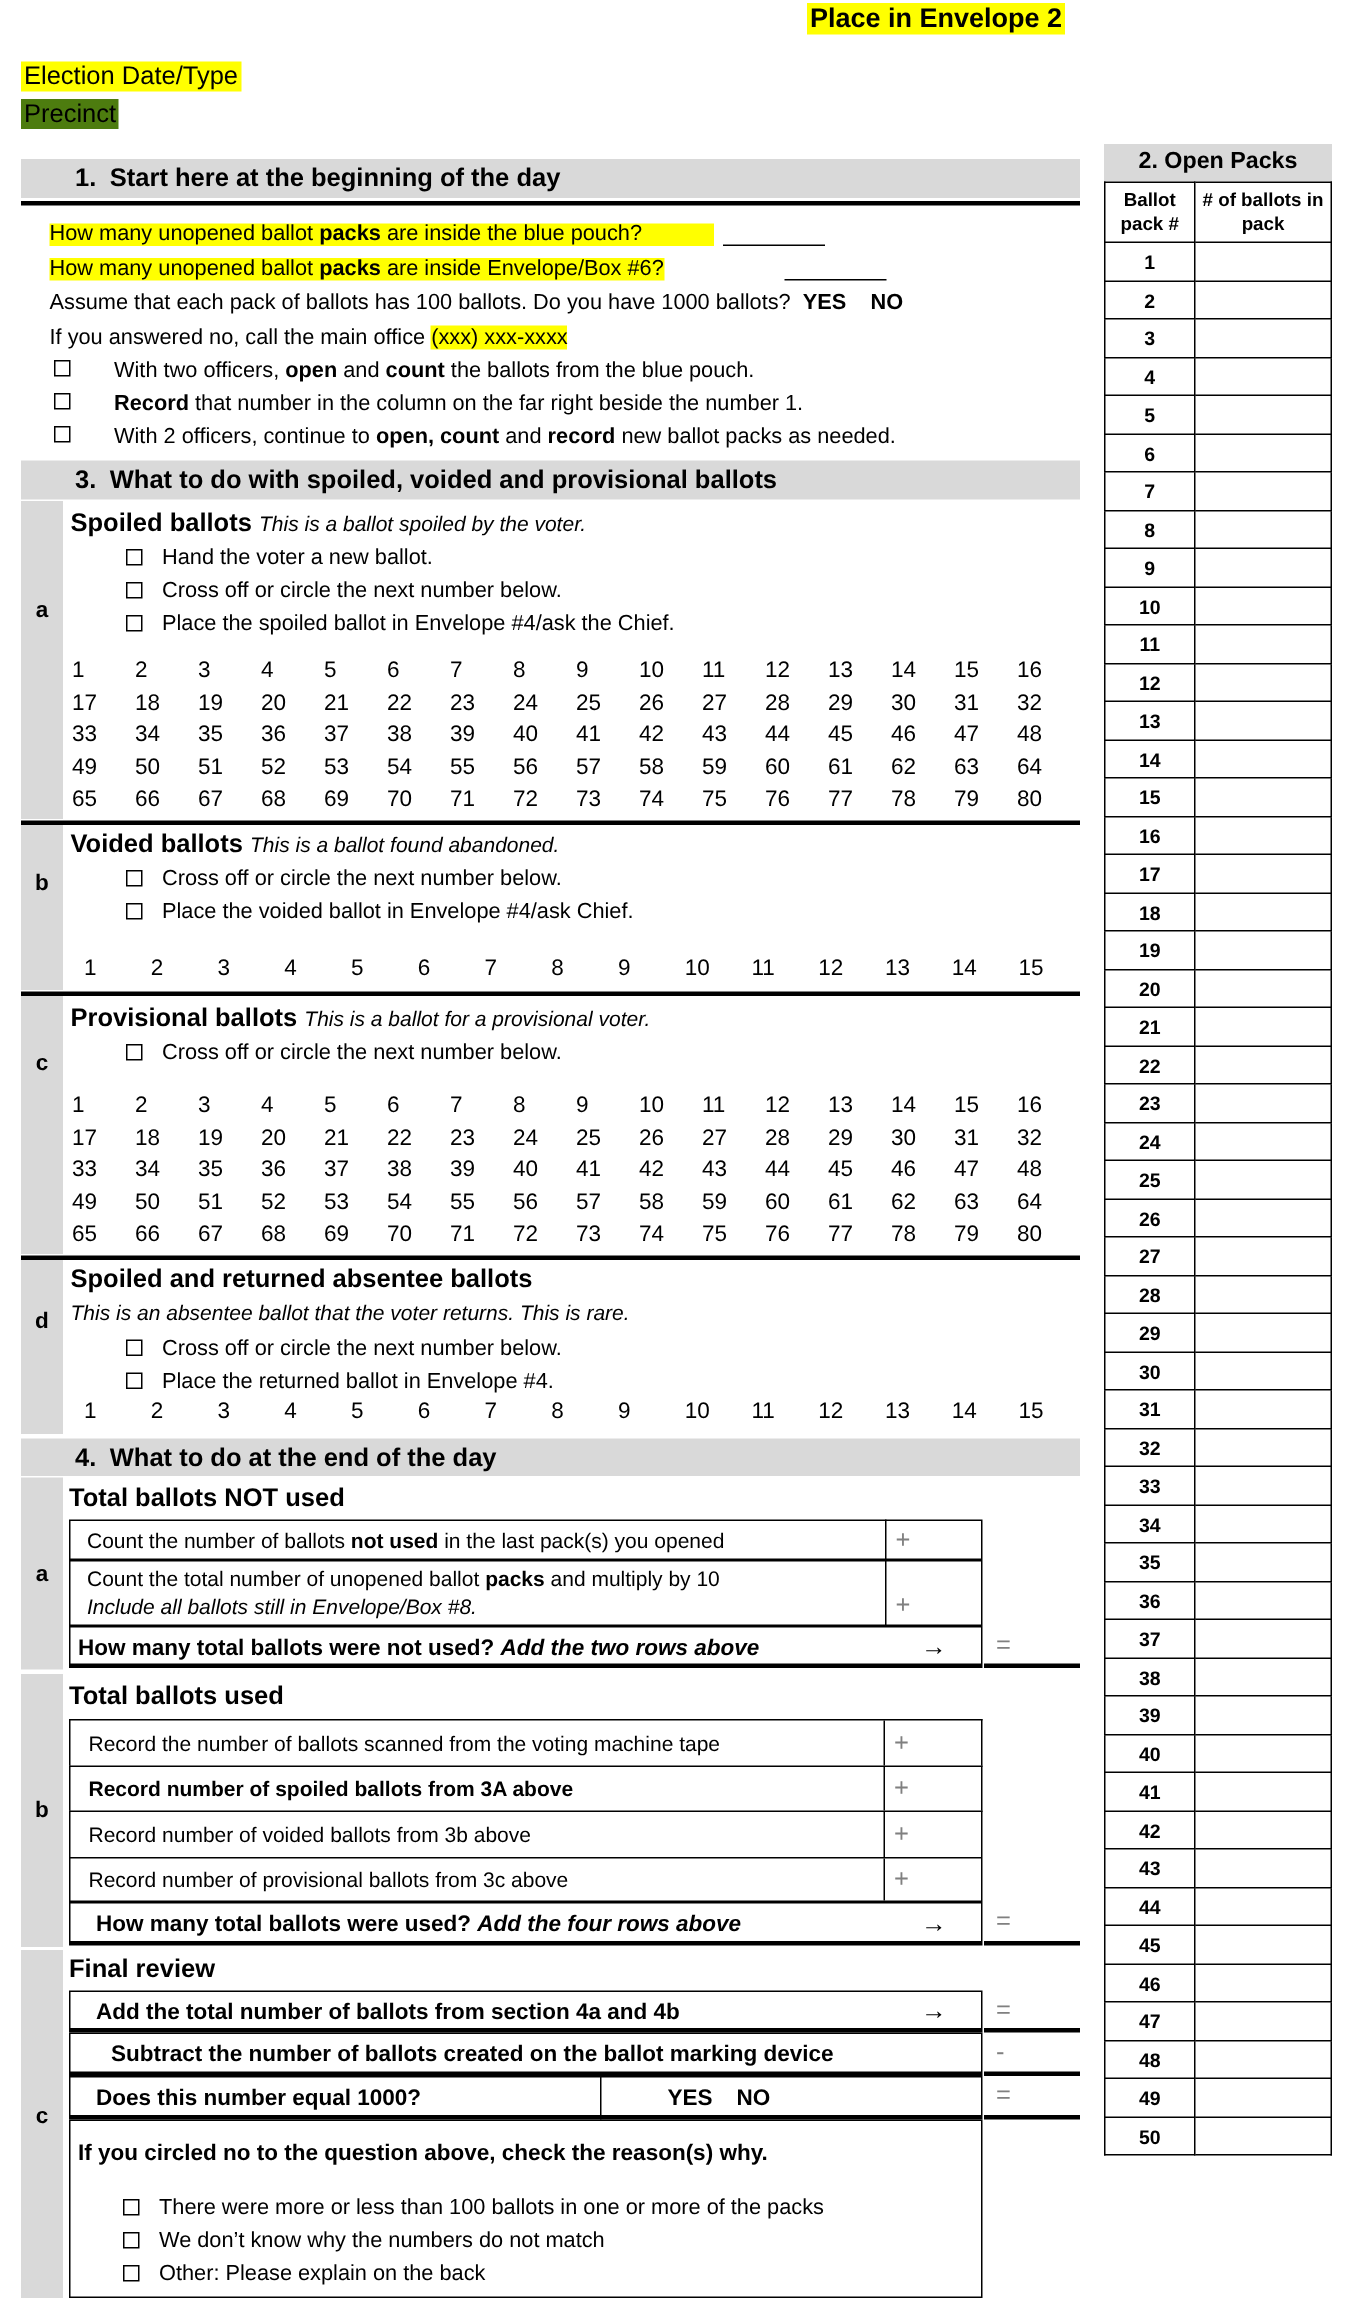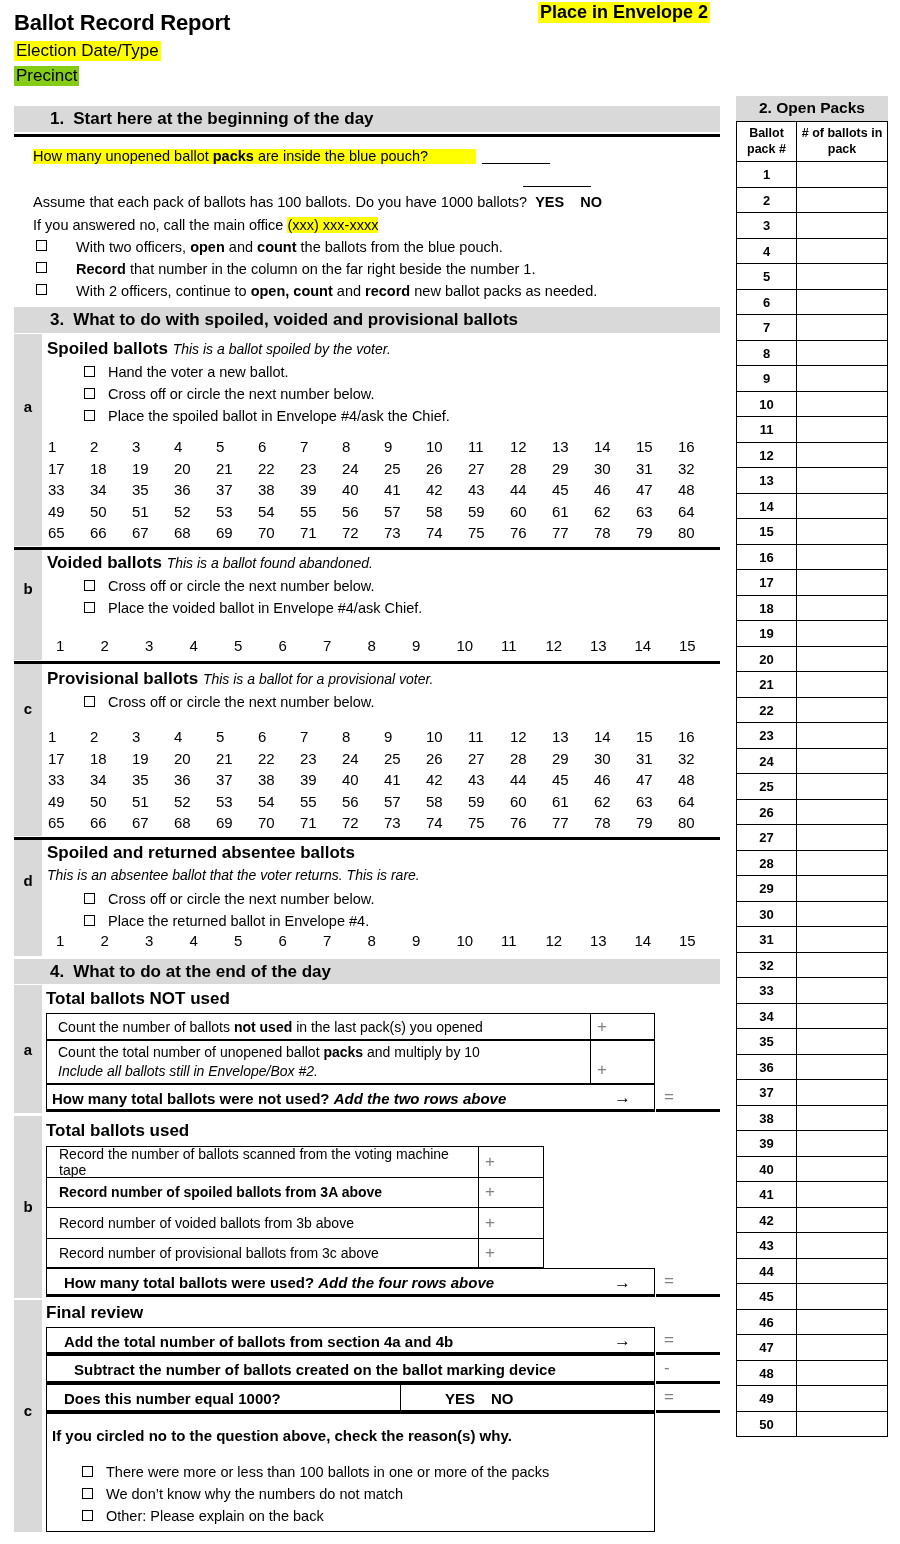--- a/index.html
+++ b/index.html
@@ -31,21 +31,21 @@
     position: absolute; right: 18px; top: 2px;
     font-size: 18px; font-weight: bold;
     background: #ffff00; padding: 0 2px;
   }
   .hdr-sub1 {
     position: absolute; left: 14px; top: 41px;
     font-size: 17px; background: #ffff00; padding: 0 2px;
   }
   .hdr-sub2 {
     position: absolute; left: 14px; top: 66px;
-    font-size: 17px; background: #84cc16; padding: 0 2px;
+    font-size: 17px; background: #4d7c0f; padding: 0 2px;
   }
 
   
   .sect-bar {
     position: absolute;
     background: #d9d9d9;
     font-weight: bold;
     display: flex; align-items: center;
   }
   .sect-bar .num { margin-right: 9px; }
@@ -157,39 +157,43 @@
   table.packs-tbl td.val {
     height: 25.5px;
   }
   table.packs-tbl thead th:first-child { width: 60px; }
 </style>
 </head>
 <body>
 
 <div id="doc">
 
-  <div class="hdr-title">Ballot Record Report</div>
   <div class="hdr-right">Place in Envelope 2</div>
   <div class="hdr-sub1">Election Date/Type</div>
   <div class="hdr-sub2">Precinct</div>
 
   <div class="sect-bar" style="left:14px; top:106px; width:706px; height:26px; font-size:17px; padding-left:36px;">
     <span class="num">1.</span>
     <span>Start here at the beginning of the day</span>
   </div>
   <div class="rule-thick" style="left:14px; top:134px; width:706px; height:3px;"></div>
 
   <div class="t hl" style="left:33px; top:149px;">
     <span>How many unopened ballot</span>
     <b>packs</b>
     <span>are inside the blue pouch?</span>
     &nbsp;&nbsp;&nbsp;&nbsp;&nbsp;&nbsp;&nbsp;&nbsp;&nbsp;&nbsp;&nbsp;
   </div>
   <div class="ul-blank" style="left:482px; top:163px; width:68px;"></div>
 
+  <div class="t hl" style="left:33px; top:172px;">
+    <span>How many unopened ballot</span>
+    <b>packs</b>
+    <span>are inside Envelope/Box #6?</span>
+  </div>
   <div class="ul-blank" style="left:523px; top:186px; width:68px;"></div>
 
   <div class="t" style="left:33px; top:195px;">
     <span>Assume that each pack of ballots has 100 ballots. Do you have 1000 ballots?</span>
     &nbsp;<b>YES</b>
     &nbsp;&nbsp;&nbsp;<b>NO</b>
   </div>
 
   <div class="t" style="left:33px; top:218px;">
     <span>If you answered no, call the main office</span>
@@ -520,21 +524,21 @@
   </div>
 
   <div class="eod-box" style="left:46px; top:1040px; width:609px; height:44px;"></div>
   <div class="eod-row" style="left:46px; top:1040px; width:609px; height:44px;">
     <div class="eod-label" style="line-height:1.35;">
       <div>
         <span>Count the total number of unopened ballot</span>
         <b>packs</b>
         <span>and multiply by 10</span>
       </div>
-      <div style="font-style:italic;">Include all ballots still in Envelope/Box #2.</div>
+      <div style="font-style:italic;">Include all ballots still in Envelope/Box #8.</div>
     </div>
     <div style="width:65px; border-left:1px solid #000; height:100%; display:flex; align-items:flex-end; justify-content:flex-start; padding:0 0 4px 6px; color:#808080; font-size:17px;">+</div>
   </div>
 
   <div class="eod-box" style="left:46px; top:1084px; width:609px; height:28px; border-bottom:3px solid #000;"></div>
   <div class="eod-row" style="left:46px; top:1084px; width:609px; height:28px;">
     <div class="eod-label" style="padding-left:6px; font-size:15px;">
       <b>How many total ballots were not used?</b>
       <i style="font-weight:bold;">Add the two rows above</i>
     </div>
@@ -542,21 +546,21 @@
   </div>
   <div style="position:absolute; left:656px; top:1084px; width:64px; height:28px; border-bottom:3px solid #000; display:flex; align-items:center; padding-left:8px; color:#808080; font-size:17px;">
     <span>=</span>
   </div>
 
   <div class="gutter" style="top:1116px; height:182px;">
     <div class="lt" style="top:82px;">b</div>
   </div>
   <div class="t b" style="left:46px; top:1122px; font-size:17px;">Total ballots used</div>
 
-  <div id="rows-4b" style="position:absolute; left:46px; top:1146px; width:498px;">
+  <div id="rows-4b" style="position:absolute; left:46px; top:1146px; width:609px;">
       <div style="display: flex; align-items: center; height: 30.5px; border-width: 1px 1px 0px; border-style: solid; border-color: rgb(0, 0, 0); border-image: initial; font-size: 14px;">
         <div style="flex: 1 1 0%; padding-left: 12px;">Record the number of ballots scanned from the voting machine tape</div>
         <div style="width: 65px; border-left: 1px solid rgb(0, 0, 0); height: 100%; display: flex; align-items: center; padding-left: 6px; color: rgb(128, 128, 128); font-size: 17px;">+</div>
       </div>
       <div style="display: flex; align-items: center; height: 30.5px; border-width: 1px 1px 0px; border-style: solid; border-color: rgb(0, 0, 0); border-image: initial; font-size: 14px;">
         <div style="flex: 1 1 0%; padding-left: 12px; font-weight: bold;">Record number of spoiled ballots from 3A above</div>
         <div style="width: 65px; border-left: 1px solid rgb(0, 0, 0); height: 100%; display: flex; align-items: center; padding-left: 6px; color: rgb(128, 128, 128); font-size: 17px;">+</div>
       </div>
       <div style="display: flex; align-items: center; height: 30.5px; border-width: 1px 1px 0px; border-style: solid; border-color: rgb(0, 0, 0); border-image: initial; font-size: 14px;">
         <div style="flex: 1 1 0%; padding-left: 12px;">Record number of voided ballots from 3b above</div>

